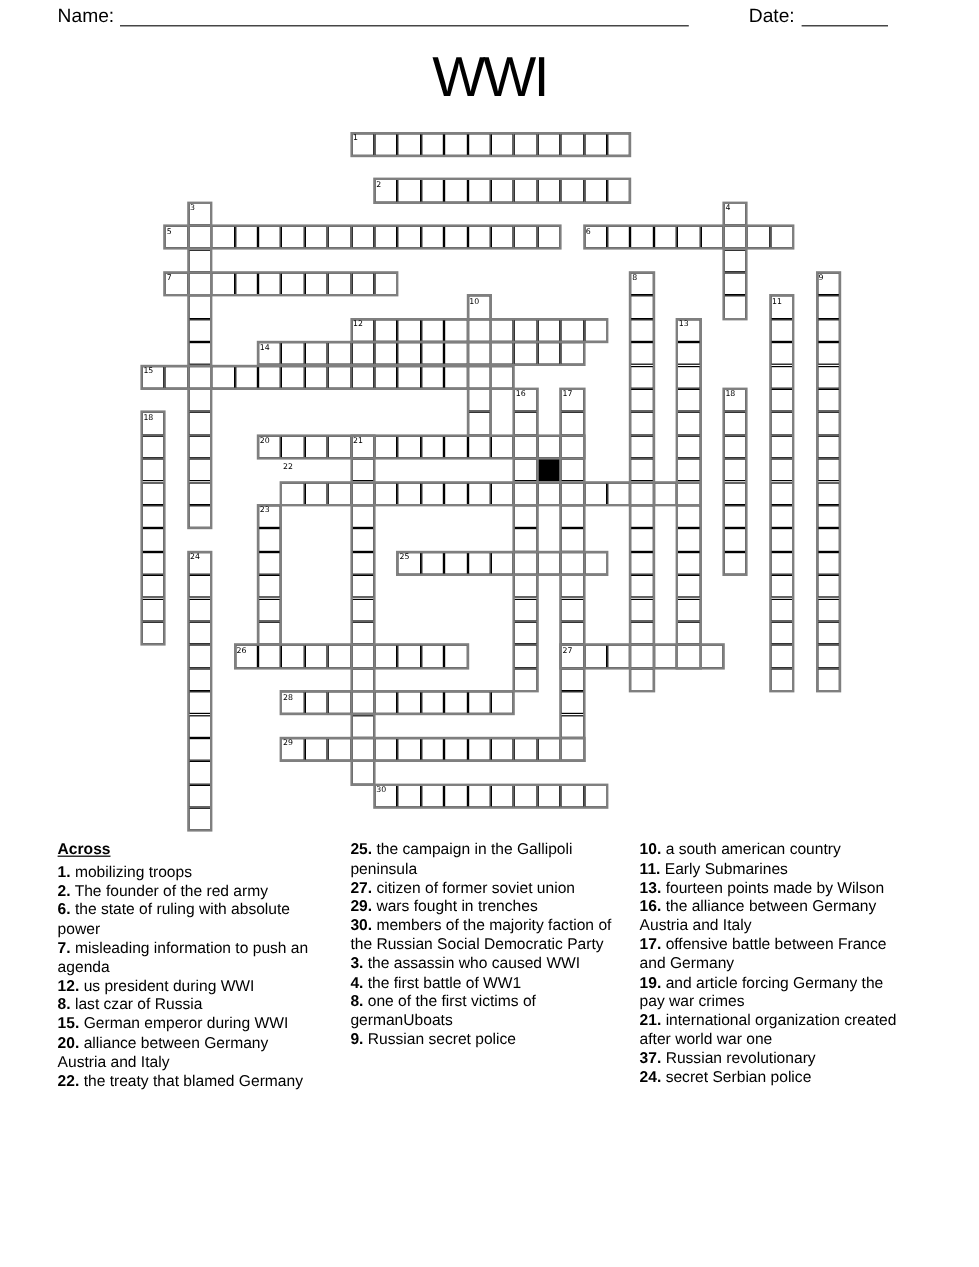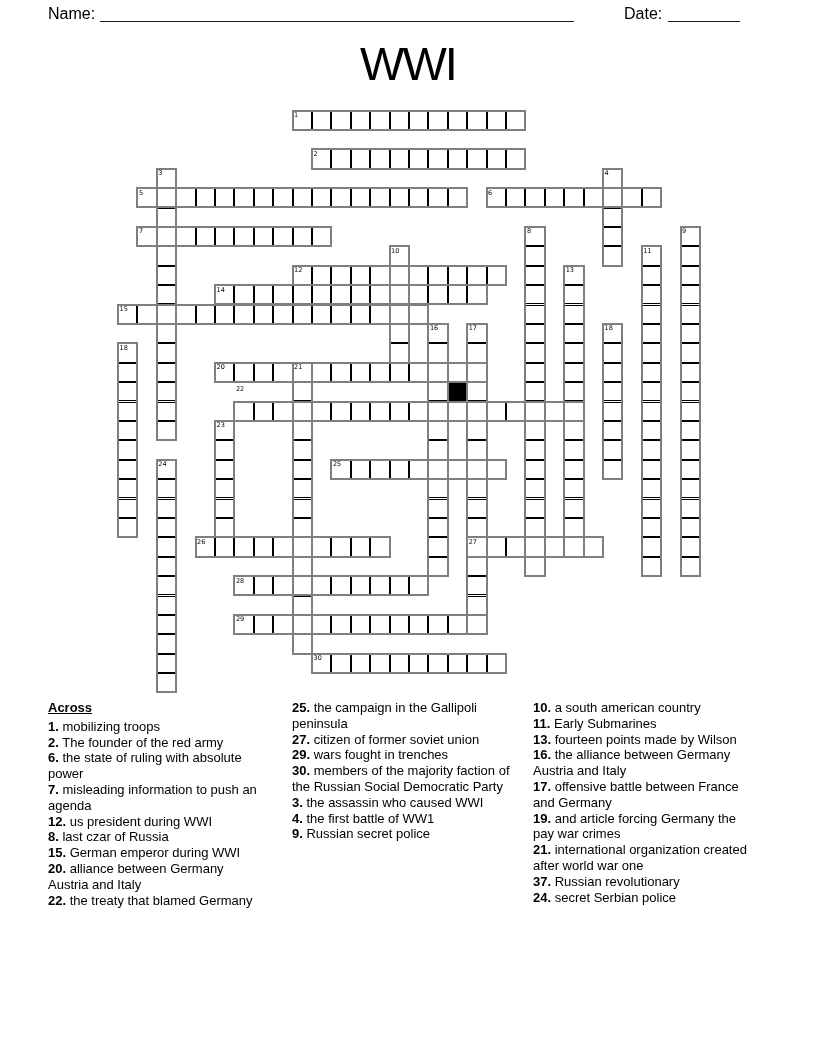--- a/index.html
+++ b/index.html
@@ -505,20 +505,21 @@
       <div class="clue-item"><b>20.</b> alliance between Germany Austria and Italy</div>
       <div class="clue-item"><b>22.</b> the treaty that blamed Germany</div>
     </div>
   <div class="clue-col" style="left:292px;width:232px;">
       <div class="clue-item"><b>25.</b> the campaign in the Gallipoli peninsula</div>
       <div class="clue-item"><b>27.</b> citizen of former soviet union</div>
       <div class="clue-item"><b>29.</b> wars fought in trenches</div>
       <div class="clue-item"><b>30.</b> members of the majority faction of the Russian Social Democratic Party</div>
       <div class="clue-item"><b>3.</b> the assassin who caused WWI</div>
       <div class="clue-item"><b>4.</b> the first battle of WW1</div>
+      <div class="clue-item"><b>8.</b> one of the first victims of germanUboats</div>
       <div class="clue-item"><b>9.</b> Russian secret police</div>
     </div>
   <div class="clue-col" style="left:533px;width:222px;">
       <div class="clue-item"><b>10.</b> a south american country</div>
       <div class="clue-item"><b>11.</b> Early Submarines</div>
       <div class="clue-item"><b>13.</b> fourteen points made by Wilson</div>
       <div class="clue-item"><b>16.</b> the alliance between Germany Austria and Italy</div>
       <div class="clue-item"><b>17.</b> offensive battle between France and Germany</div>
       <div class="clue-item"><b>19.</b> and article forcing Germany the pay war crimes</div>
       <div class="clue-item"><b>21.</b> international organization created after world war one</div>

